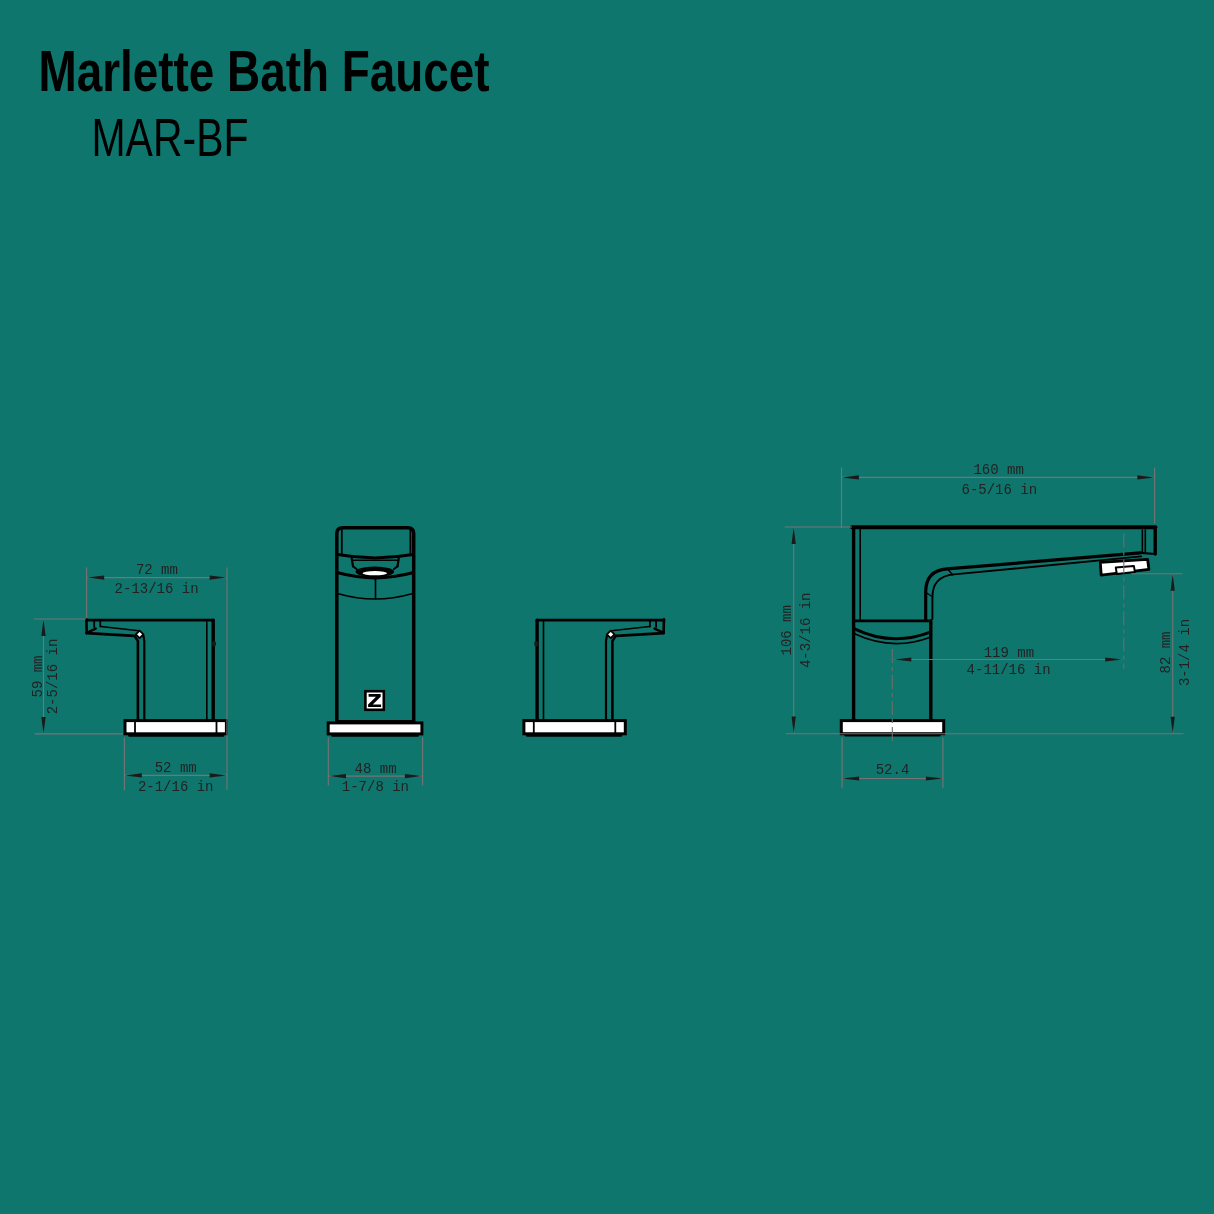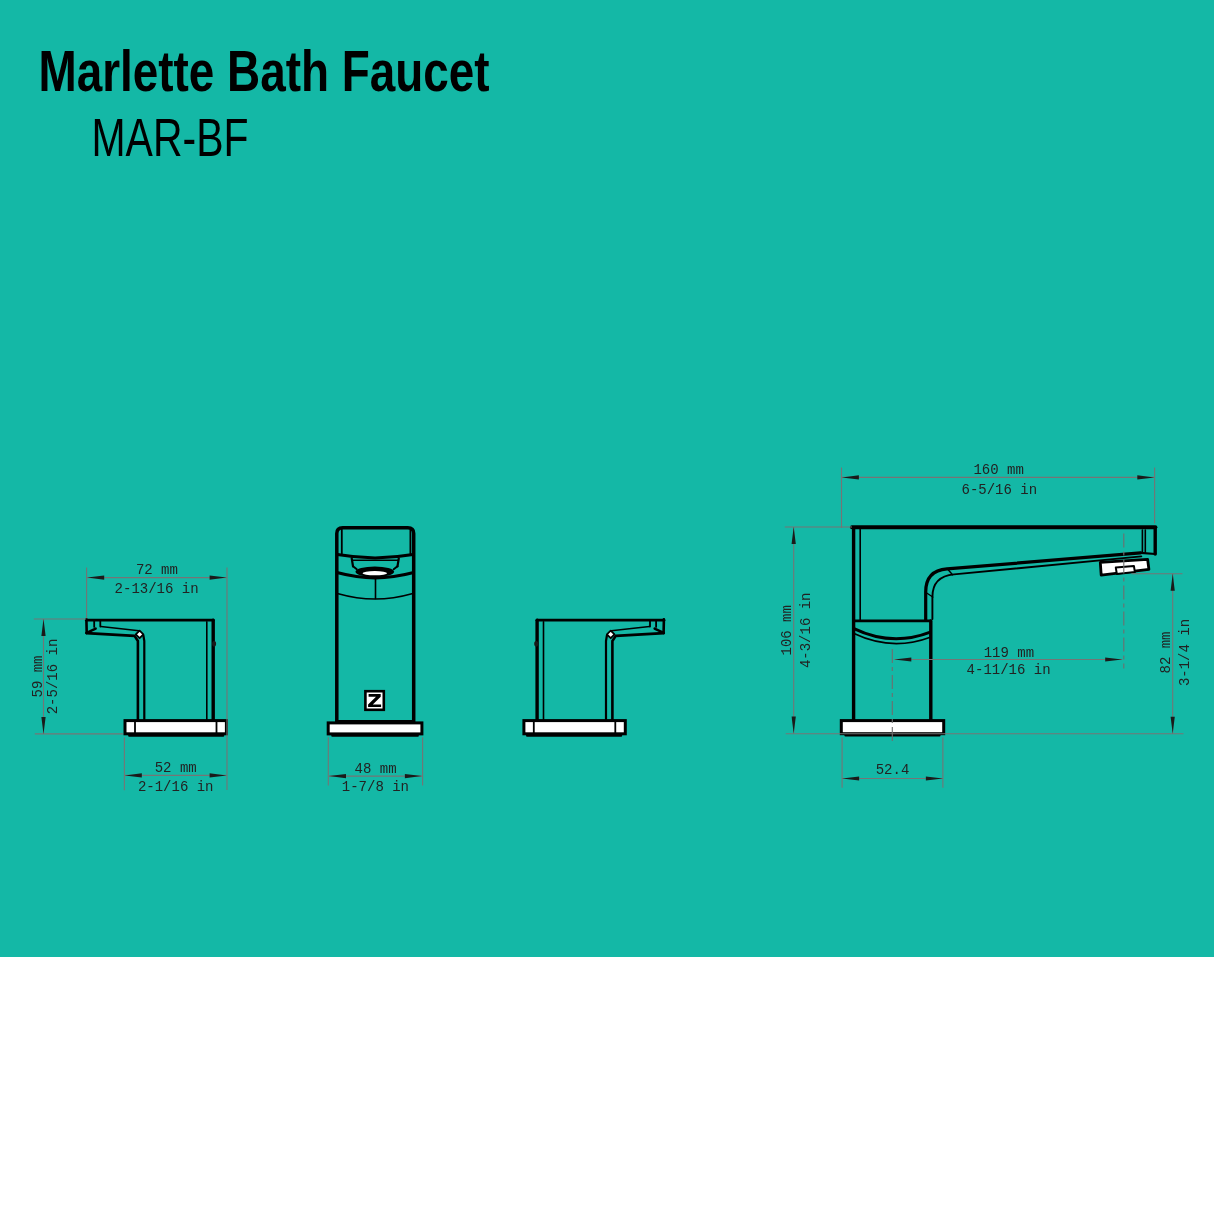--- a/index.html
+++ b/index.html
@@ -1,16 +1,16 @@
 <!DOCTYPE html>
 <html><head>
 <meta charset="utf-8">
 <style>
   html,body{margin:0;padding:0;background:#fff;}
-  #page{position:relative;width:1214px;height:957px;background:#14b8a6;overflow:hidden;text-align:right;}
+  #page{position:relative;width:1214px;height:1214px;background:#0f766e;overflow:hidden;text-align:right;}
   text.d{font-family:"Liberation Mono",monospace;font-size:14px;fill:#222;}
   .thin{stroke:#757575;stroke-width:1.1;fill:none;}
   .dash{stroke:#6e6e6e;stroke-width:1.1;fill:none;stroke-dasharray:14 4 4 4;}
   .o{stroke:#000;fill:none;stroke-linejoin:round;stroke-linecap:round;}
   .ar{fill:#1a1a1a;stroke:none;}
 </style>
 </head>
 <body>
 <div id="page">
 <svg width="1214" height="1214" viewBox="0 0 1214 1214">

